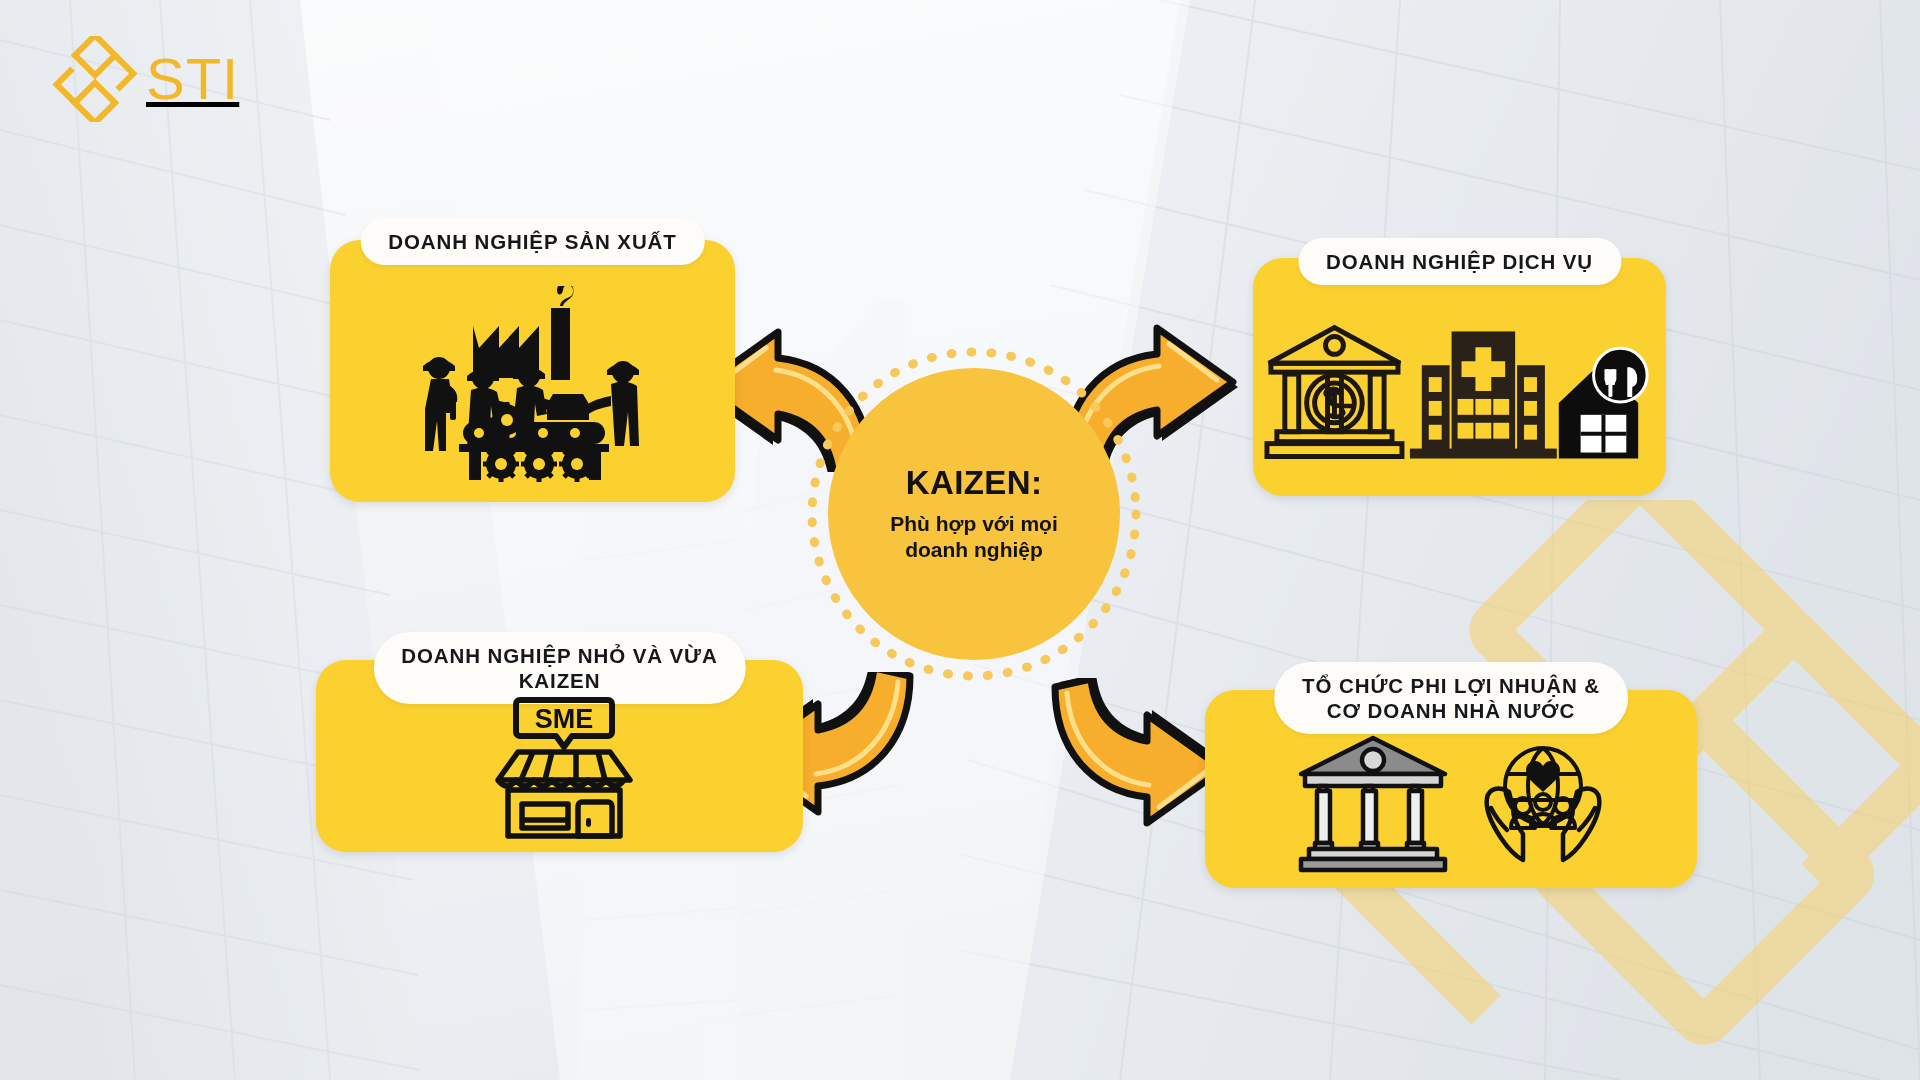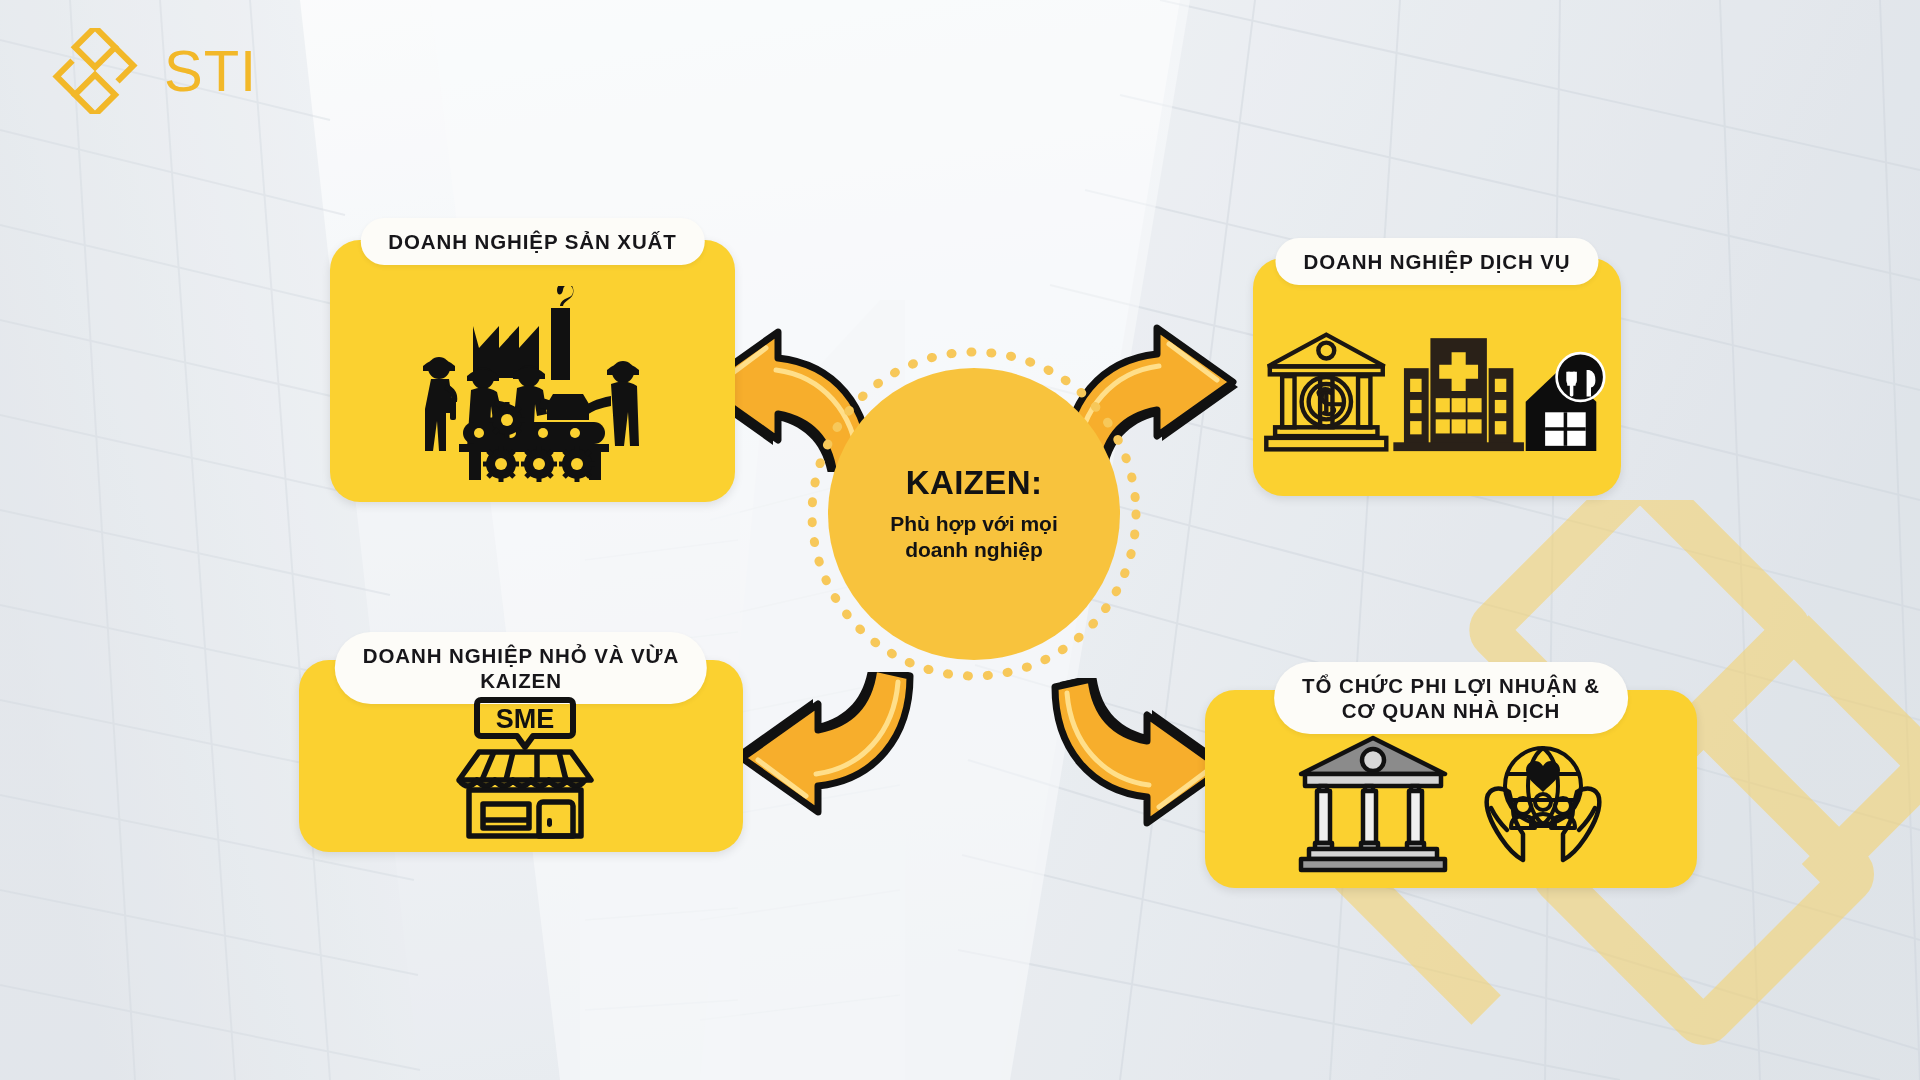--- a/index.html
+++ b/index.html
@@ -14,37 +14,37 @@
   #bg { position:absolute; inset:0; overflow:hidden; background:#f2f4f7; }
   #bg svg { position:absolute; inset:0; width:1920px; height:1080px; }
 
   
   #watermark {
     position:absolute; right:-40px; bottom:-60px;
     width:640px; height:640px; opacity:.55; pointer-events:none;
   }
 
   
-  #logo { position:absolute; left:52px; top:28px; display:flex; align-items:center; gap:26px; }
+  #logo { position:absolute; left:52px; top:36px; display:flex; align-items:center; gap:8px;text-decoration:underline; }
   #logo .mark { width:86px; height:86px; }
   #logo .word {
     font-size:58px; font-weight:400; letter-spacing:1px;
     color:#F2B829; line-height:1; font-family:"Liberation Sans", sans-serif;
   }
 
   
   .card {
     position:absolute;
     background:#FBD130;
     border-radius:30px;
     box-shadow:0 3px 10px rgba(0,0,0,.10);
   }
   .card.tl { left:285px; top:240px;  width:405px; height:262px;margin-left:45px; }
-  .card.tr { left:1253px; top:258px; width:368px; height:238px; }
-  .card.bl { left:299px; top:660px;  width:444px; height:192px; }
+  .card.tr { left:1253px; top:258px; width:413px; height:238px; }
+  .card.bl { left:316px; top:660px;  width:487px; height:192px; }
   .card.br { left:1205px; top:690px; width:492px; height:198px; }
 
   .pill {
     position:absolute;
     left:50%; transform:translateX(-50%);
     background:#fdfcf8;
     border-radius:999px;
     padding:11px 28px;
     text-align:center;
     box-shadow:0 2px 5px rgba(0,0,0,.06);
@@ -455,21 +455,21 @@
         <path d="M96 108 h26 a4 4 0 0 1 4 4 v30 h-34 v-30 a4 4 0 0 1 4 -4 Z"></path>
       </g>
       <rect x="100" y="124" width="5" height="9" rx="2.4" fill="#111111"></rect>
     </svg>
   </div>
 </div>
 
 <div class="card br">
   <div class="pill">
     <div class="t">TỔ CHỨC PHI LỢI NHUẬN &amp;</div>
-    <div class="t">CƠ QUAN NHÀ DỊCH</div>
+    <div class="t">CƠ DOANH NHÀ NƯỚC</div>
   </div>
   <div class="art">
     <svg width="320" height="142" viewBox="0 0 320 142">
 
       <g stroke="#111111" stroke-width="4.5" stroke-linejoin="round">
         <path d="M6 42 L78 6 L150 42 Z" fill="#8b8b8b"></path>
         <circle cx="78" cy="28" r="11" fill="#d8d8d8"></circle>
         <rect x="10" y="42" width="136" height="12" fill="#d5d5d5"></rect>
         <rect x="24" y="54" width="8" height="5" fill="#bdbdbd"></rect>
         <rect x="22" y="59" width="13" height="52" fill="#efefef"></rect>

